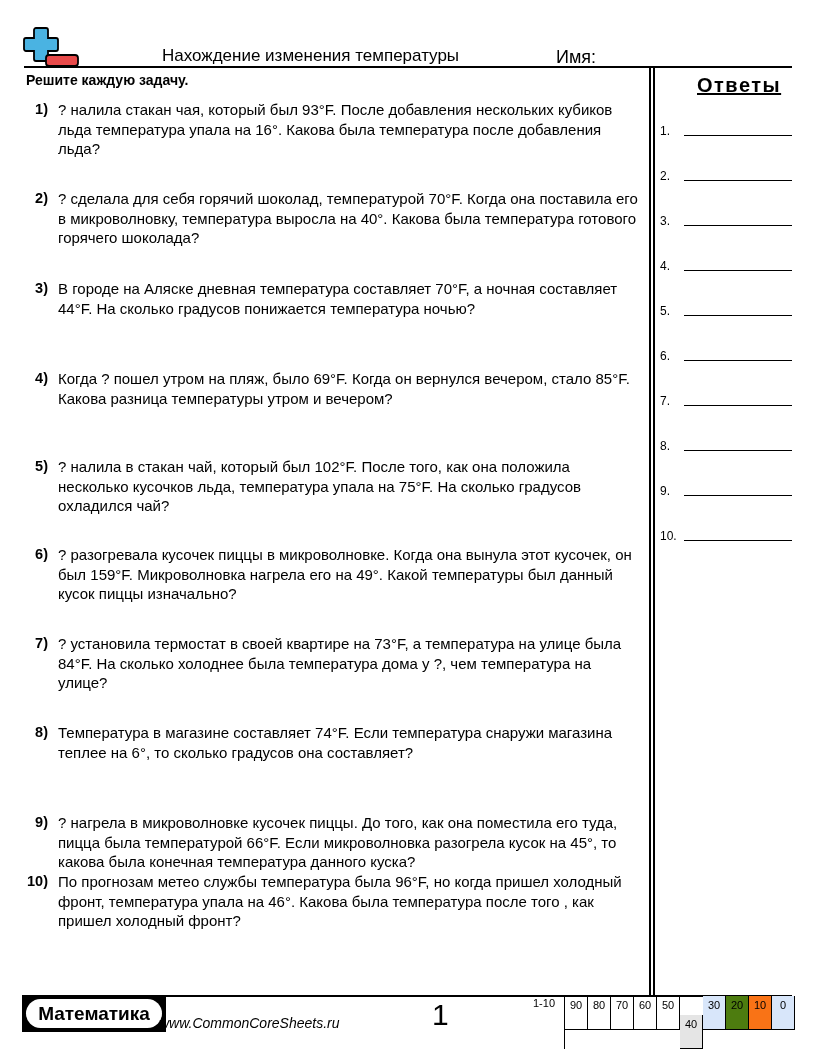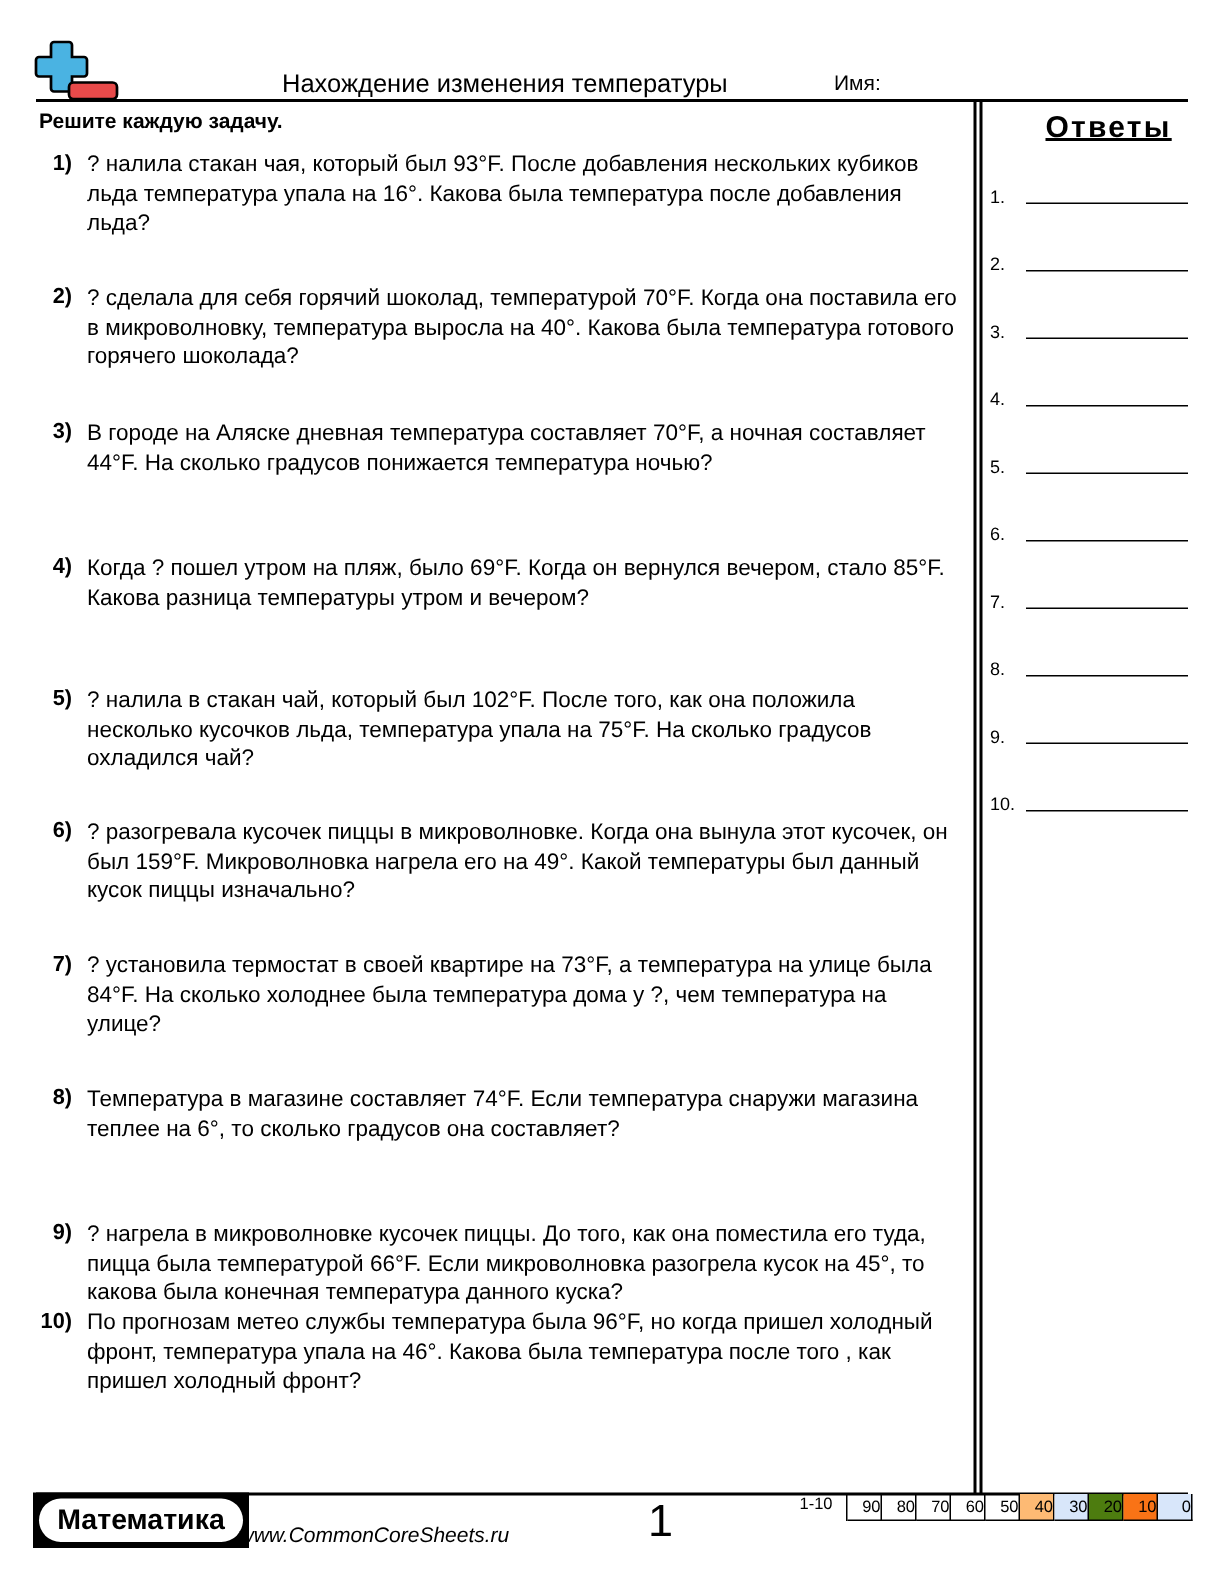--- a/index.html
+++ b/index.html
@@ -1,38 +1,38 @@
 <!DOCTYPE html>
 <html><head>
 <meta charset="utf-8">
 <style>
   * { margin:0; padding:0; box-sizing:border-box; }
   html, body { width:816px; height:1056px; background:#fff; overflow:hidden; }
   body { position:relative; font-family:"Liberation Sans", sans-serif; color:#000; }
   .logo { position:absolute; left:22px; top:24px; width:58px; height:44px; }
-  .title { position:absolute; left:162px; top:46px; font-size:17px;margin-left:26px; }
-  .name-label { position:absolute; left:556px; top:47px; font-size:14px; }
+  .title { position:absolute; left:162px; top:46px; font-size:17px; }
+  .name-label { position:absolute; left:556px; top:47px; font-size:18px; }
   .header-rule { position:absolute; left:24px; top:66px; width:768px; height:2px; background:#000; }
   .col-divider { position:absolute; left:649px; top:67px; width:6px; height:929px; border-left:2px solid #000; border-right:2px solid #000; }
   .instructions { position:absolute; left:26px; top:72px; font-size:14px; font-weight:bold; }
   .problem { position:absolute; left:22px; width:620px; font-size:15px; line-height:19.5px; display:flex; }
   .problem .num { width:36px; text-align:right; font-weight:bold; padding-right:10px; flex:none; font-size:14.5px; }
   .problem .text { flex:1; }
   .answers-title { position:absolute; left:697px; top:74px; font-size:20px; font-weight:bold; letter-spacing:1.5px; text-decoration:underline; }
   .answer-row { position:absolute; left:660px; width:134px; height:20px; font-size:12px; }
   .answer-row .lbl { position:absolute; left:0; bottom:2px; }
   .answer-row .line { position:absolute; left:24px; right:2px; bottom:4px; height:1.5px; background:#000; }
   .footer-rule { position:absolute; left:24px; top:995px; width:768px; height:1.5px; background:#000; }
   .brand { position:absolute; left:22px; top:995px; width:144px; height:37px; background:#000; }
   .brand-pill { position:absolute; left:4px; top:4px; width:136px; height:29px; background:#fff; border-radius:15px; font-weight:bold; font-size:19px; text-align:center; line-height:29px; }
   .site { position:absolute; left:159px; top:1015px; font-size:14px;font-style:italic; }
   .page-num { position:absolute; left:432px; top:998px; font-size:30px; }
   .score-label { position:absolute; left:533px; top:997px; font-size:11px; }
   .score-table { position:absolute; left:564px; top:996px; display:flex; border-left:1px solid #000; }
-  .score-cell { width:23px; height:18px; border-right:1px solid #000; border-bottom:1px solid #000; font-size:11px; text-align:right; line-height:18px; }
+  .score-cell { width:23px; height:34px; border-right:1px solid #000; border-bottom:1px solid #000; font-size:11px; text-align:center; line-height:18px; }
   .score-cell.hi { background:#d8e6fa; }
 </style>
 </head>
 <body>
 
 <svg class="logo" viewBox="0 0 58 44">
   <path d="M14 4 h10 a2 2 0 0 1 2 2 v8 h8 a2 2 0 0 1 2 2 v9 a2 2 0 0 1 -2 2 h-8 v8 a2 2 0 0 1 -2 2 h-10 a2 2 0 0 1 -2 -2 v-8 h-8 a2 2 0 0 1 -2 -2 v-9 a2 2 0 0 1 2 -2 h8 v-8 a2 2 0 0 1 2 -2 z" fill="#4ab3e2" stroke="#000" stroke-width="1.8"></path>
   <rect x="24" y="31" width="32" height="11" rx="3" fill="#e84a4a" stroke="#000" stroke-width="1.8"></rect>
 </svg>
 
@@ -136,18 +136,18 @@
 </div>
 <div class="site">www.CommonCoreSheets.ru</div>
 <div class="page-num">1</div>
 <div class="score-label">1-10</div>
 <div class="score-table" id="scores">
     <div class="score-cell">90</div>
     <div class="score-cell">80</div>
     <div class="score-cell">70</div>
     <div class="score-cell">60</div>
     <div class="score-cell">50</div>
-    <div class="score-cell hi" style="background: #fdba74;">40</div>
+    <div class="score-cell hi" style="background: #e5e5e5; margin-top: 19px;">40</div>
     <div class="score-cell hi" style="background: rgb(216, 230, 250);">30</div>
     <div class="score-cell hi" style="background: #4d7c0f;">20</div>
     <div class="score-cell hi" style="background: #f97316;">10</div>
     <div class="score-cell hi" style="background: rgb(216, 230, 250);">0</div>
   </div>
 
 </body></html>

